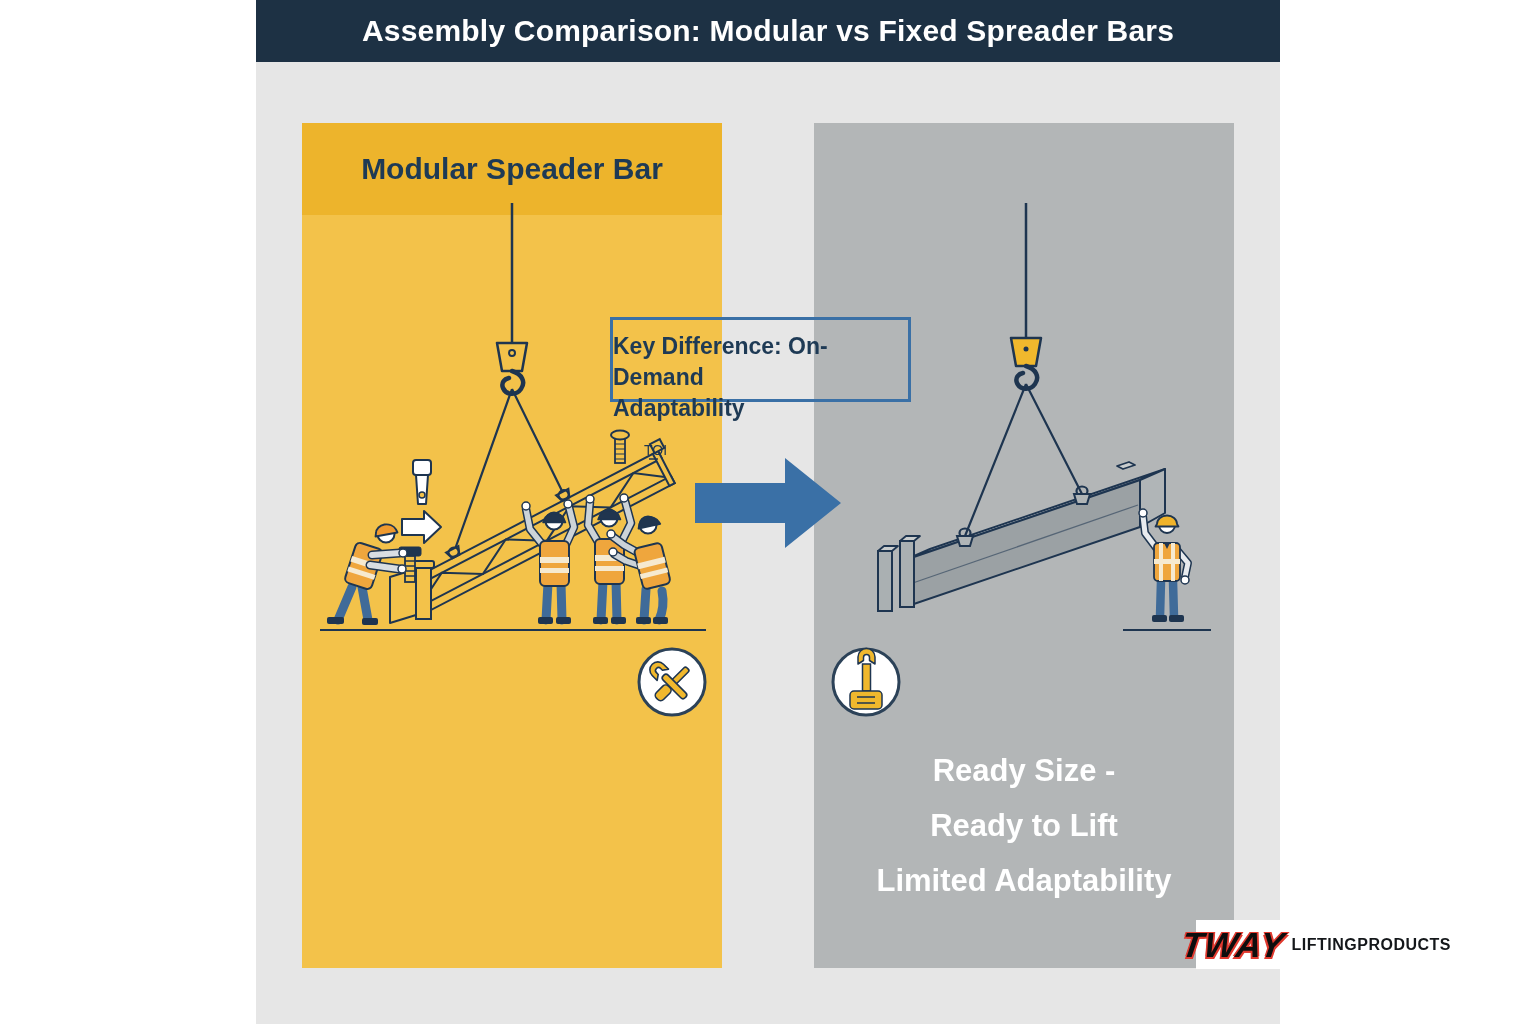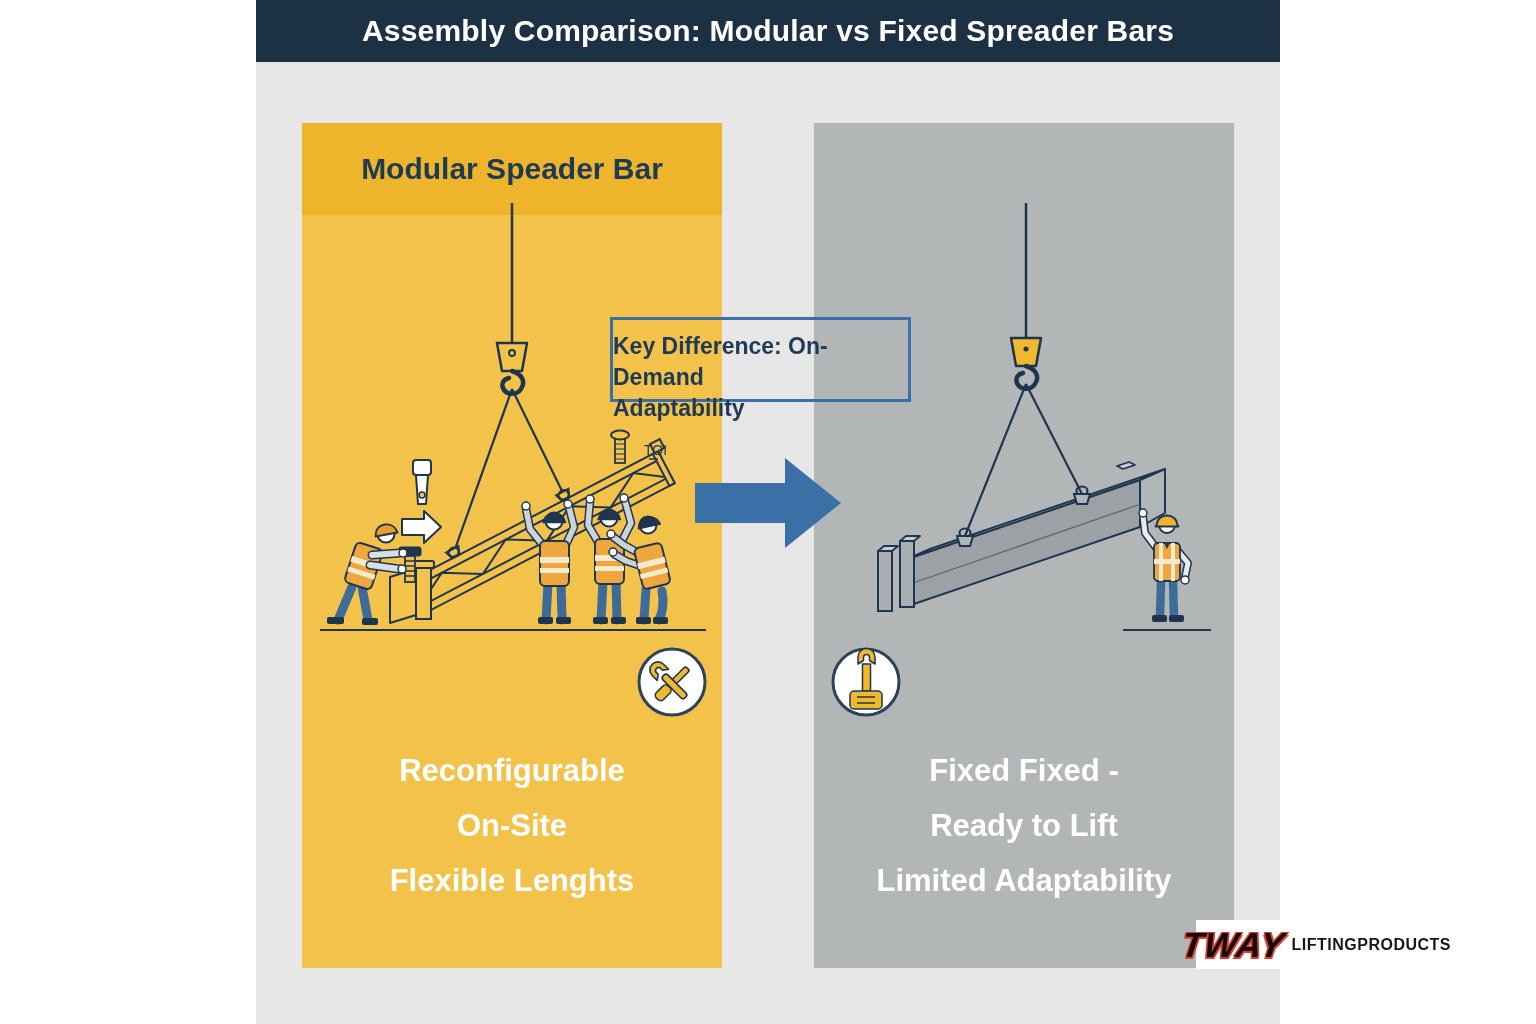--- a/index.html
+++ b/index.html
@@ -193,25 +193,20 @@
               </g>
               <g transform="rotate(-45)">
                 <rect x="-3.5" y="-12" width="7" height="31" rx="3" fill="#f0b82d" stroke-width="1.6"></rect>
                 <path d="M-8,-13 l0,-7 a8,8 0 0 1 16,0 l0,7 -5,-3.5 0,-2.5 a3,3 0 0 0 -6,0 l0,2.5 z" fill="#f0b82d" stroke-width="1.6" stroke-linejoin="round"></path>
               </g>
             </g>
           </g>
         </g>
       </svg>
 
-      <div class="features">
-        <div>Reconfigurable</div>
-        <div>On-Site</div>
-        <div>Flexible Lenghts</div>
-      </div>
     </div>
 
     <div class="panel panel-right">
 
       <svg class="illustration" viewBox="0 0 420 765">
         <g stroke="#1e3550" fill="none">
 
           <g>
             <line x1="212" y1="0" x2="212" y2="135" stroke-width="2.5"></line>
             <polygon points="197,135 227,135 222,163 202,163" fill="#f0b82d" stroke-width="2.5" stroke-linejoin="round"></polygon>
@@ -269,21 +264,21 @@
             <circle cx="52" cy="479" r="33" fill="#ffffff" stroke="#2c4258" stroke-width="3"></circle>
             <path d="M44,461 l0,-7 a8.5,8.5 0 0 1 17,0 l0,7 -5.5,-3.5 0,-3 a3,3 0 0 0 -6,0 l0,3 z" fill="#f0b82d" stroke-width="1.5" stroke-linejoin="round"></path>
             <rect x="48.5" y="461" width="8" height="27" fill="#f0b82d" stroke-width="1.5"></rect>
             <rect x="36" y="488" width="32" height="18" rx="4" fill="#f0b82d" stroke-width="1.5"></rect>
             <path d="M43,494 h18 M43,500 h18" stroke-width="1.5"></path>
           </g>
         </g>
       </svg>
 
       <div class="features">
-        <div>Fixed Fixed -</div>
+        <div>Ready Size -</div>
         <div>Ready to Lift</div>
         <div>Limited Adaptability</div>
       </div>
     </div>
 
     <div class="callout">
       <div>Key Difference: On-Demand</div>
       <div>Adaptability</div>
     </div>
 

